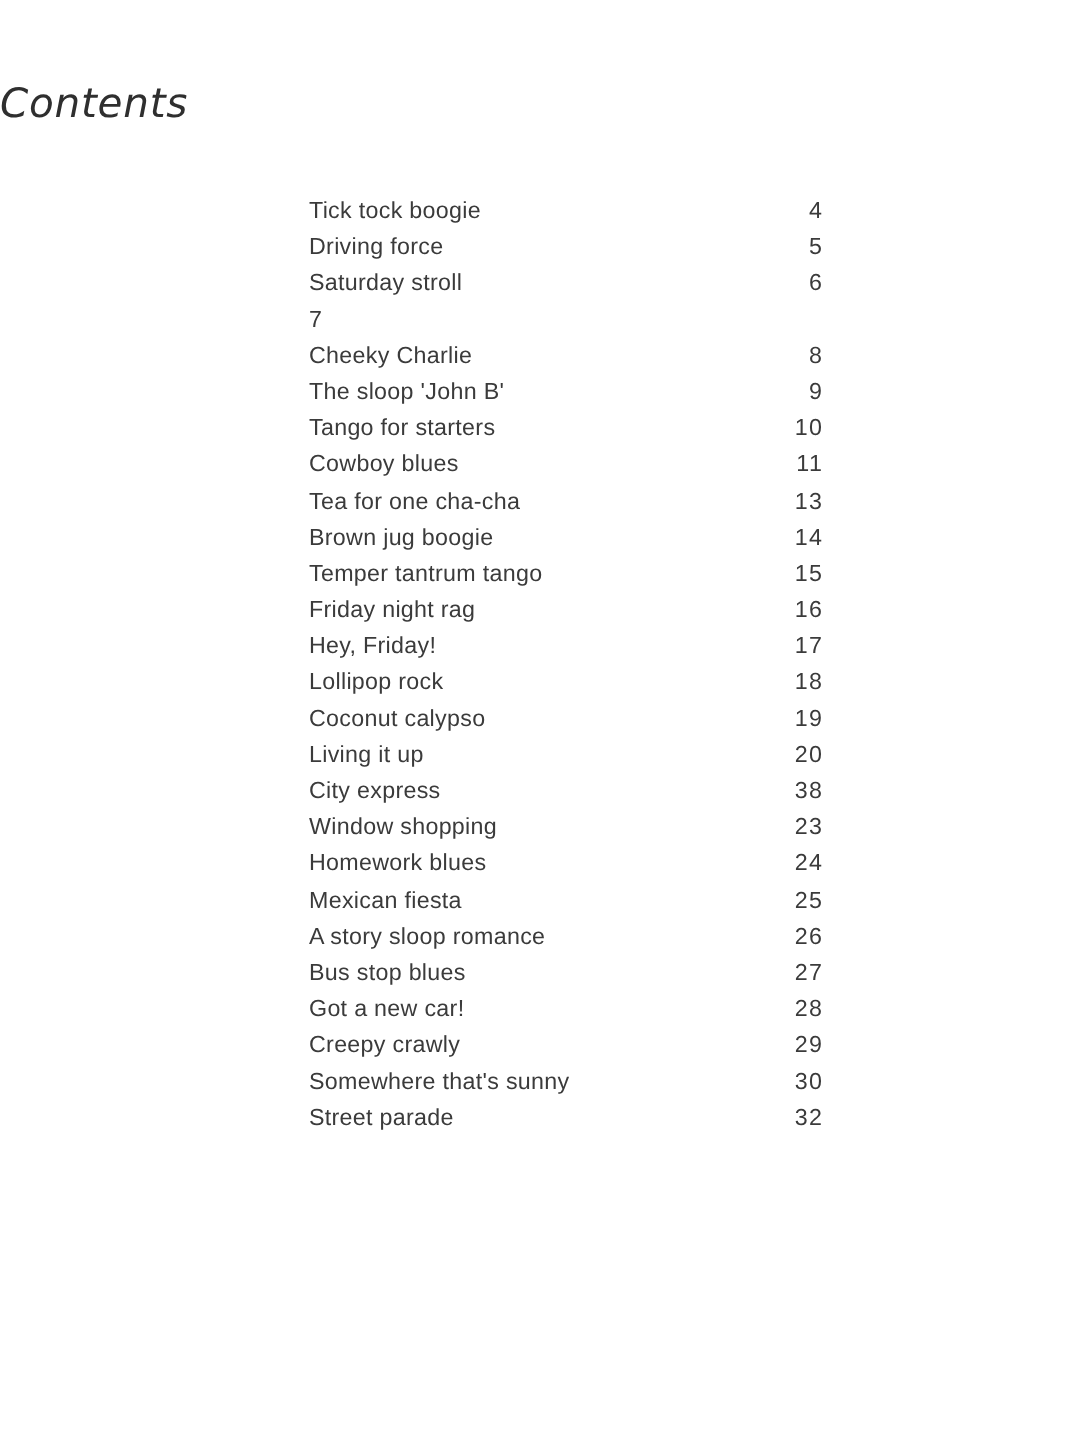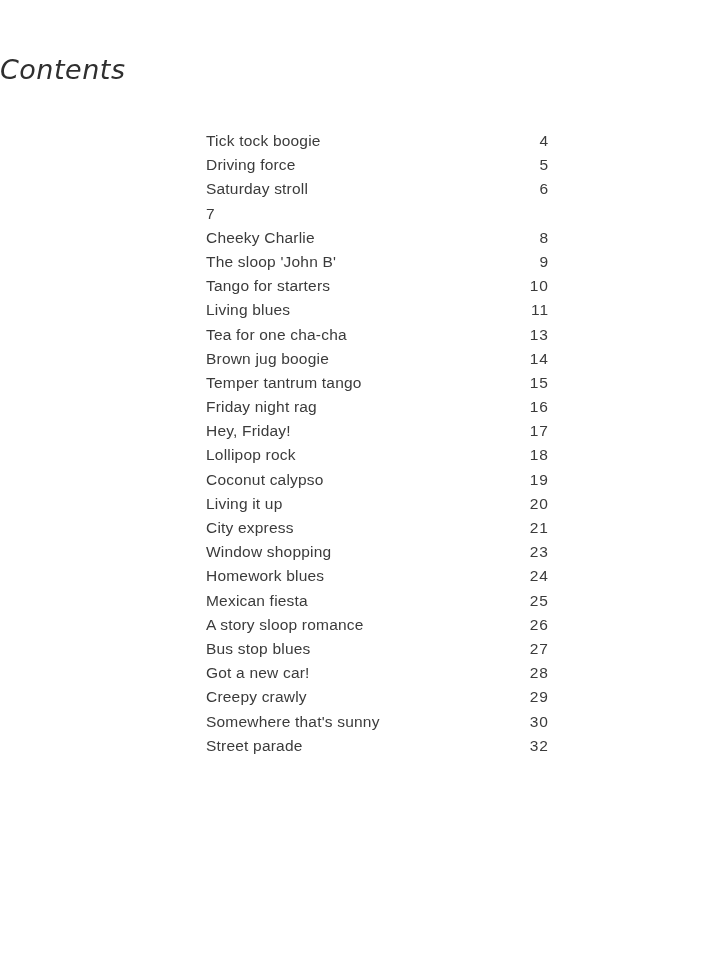--- a/index.html
+++ b/index.html
@@ -82,21 +82,21 @@
       </div>
       <div class="toc-row">
         <span class="toc-title">The sloop 'John B'</span>
         <span class="toc-page">9</span>
       </div>
       <div class="toc-row">
         <span class="toc-title">Tango for starters</span>
         <span class="toc-page">10</span>
       </div>
       <div class="toc-row">
-        <span class="toc-title">Living blues</span>
+        <span class="toc-title">Cowboy blues</span>
         <span class="toc-page">11</span>
       </div>
       <div class="toc-row">
         <span class="toc-title">Tea for one cha-cha</span>
         <span class="toc-page">13</span>
       </div>
       <div class="toc-row">
         <span class="toc-title">Brown jug boogie</span>
         <span class="toc-page">14</span>
       </div>
@@ -119,21 +119,21 @@
       <div class="toc-row">
         <span class="toc-title">Coconut calypso</span>
         <span class="toc-page">19</span>
       </div>
       <div class="toc-row">
         <span class="toc-title">Living it up</span>
         <span class="toc-page">20</span>
       </div>
       <div class="toc-row">
         <span class="toc-title">City express</span>
-        <span class="toc-page">21</span>
+        <span class="toc-page">38</span>
       </div>
       <div class="toc-row">
         <span class="toc-title">Window shopping</span>
         <span class="toc-page">23</span>
       </div>
       <div class="toc-row">
         <span class="toc-title">Homework blues</span>
         <span class="toc-page">24</span>
       </div>
       <div class="toc-row">

